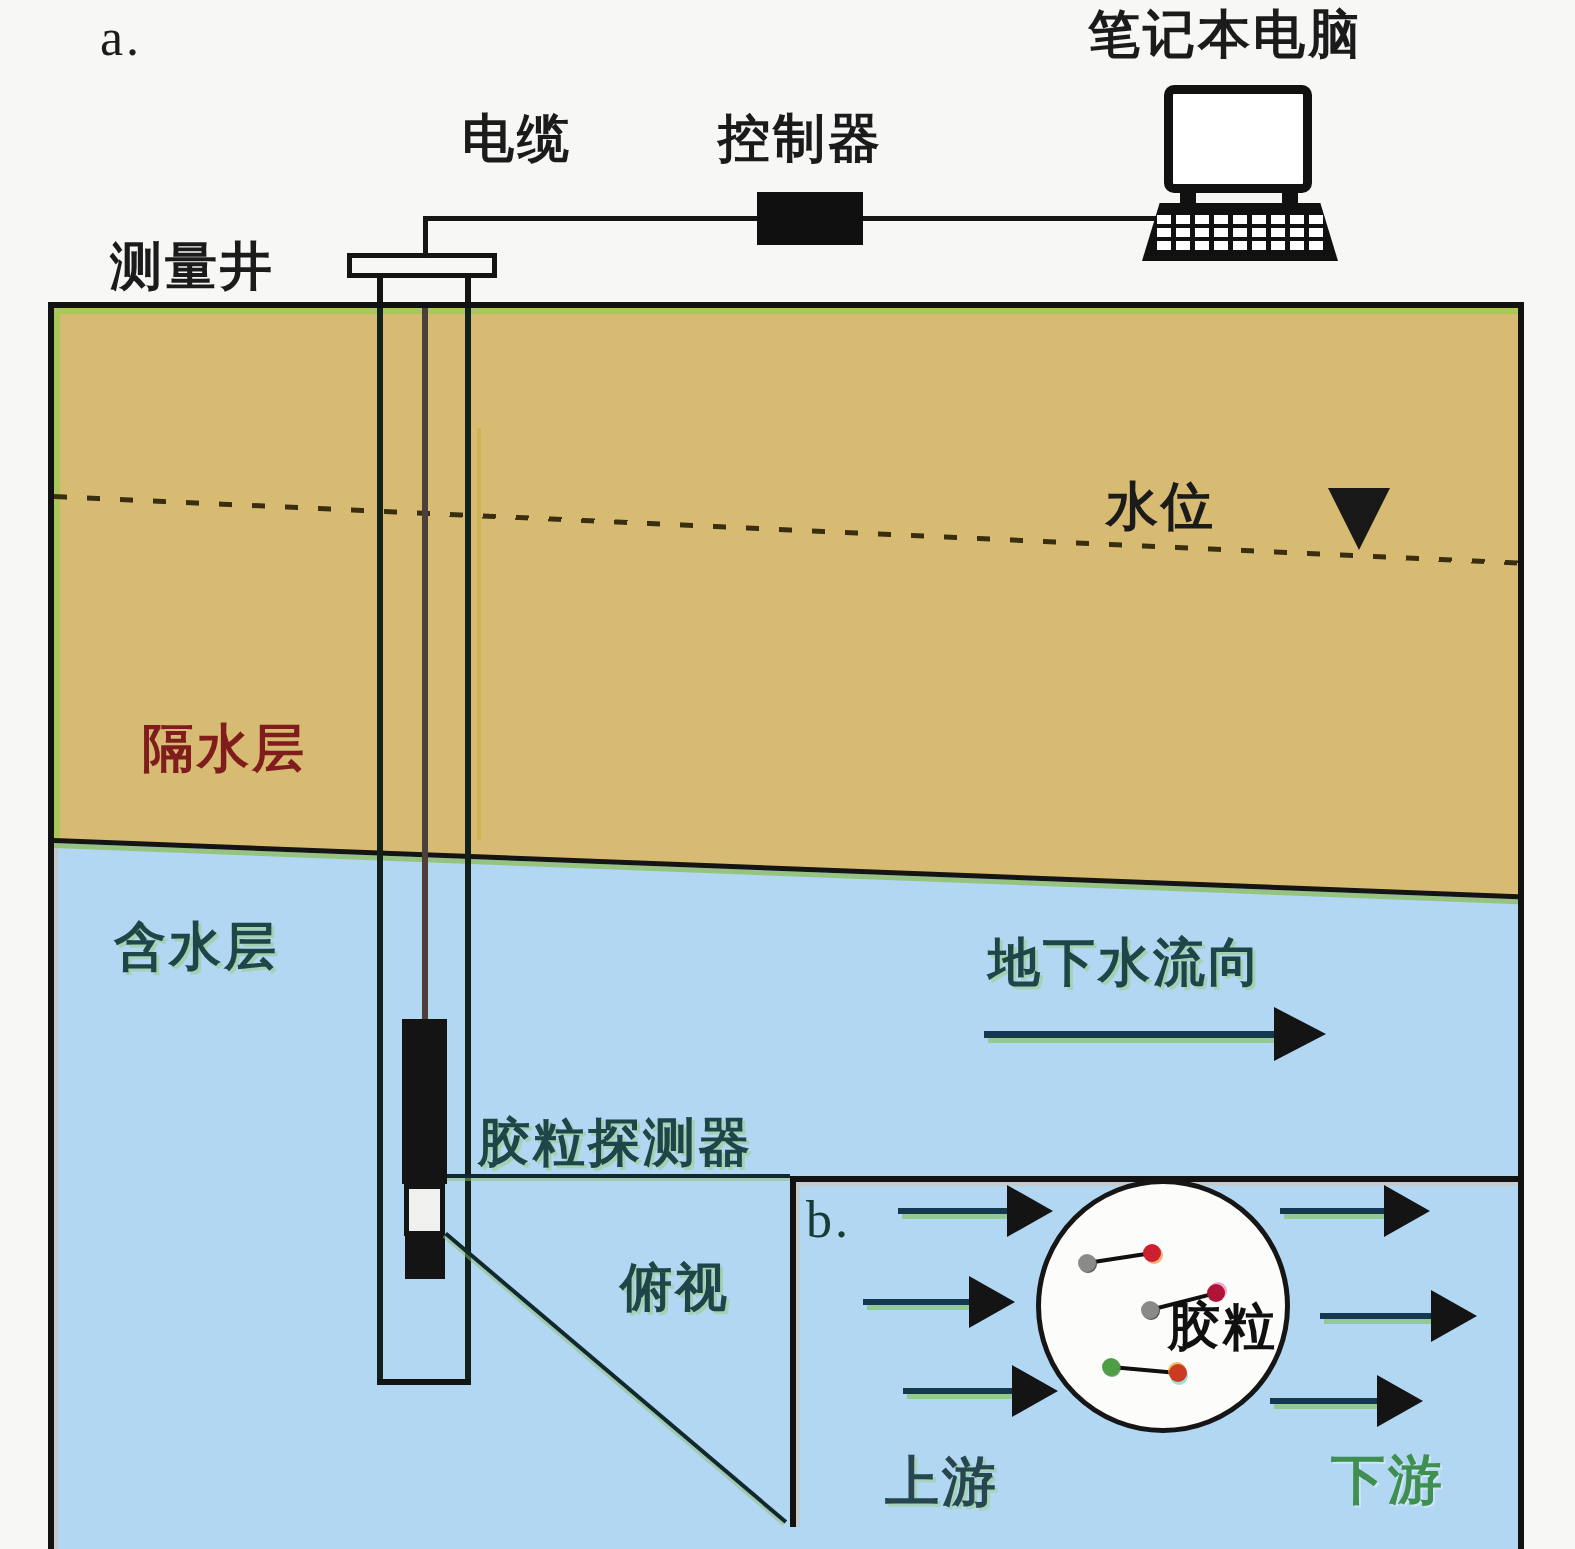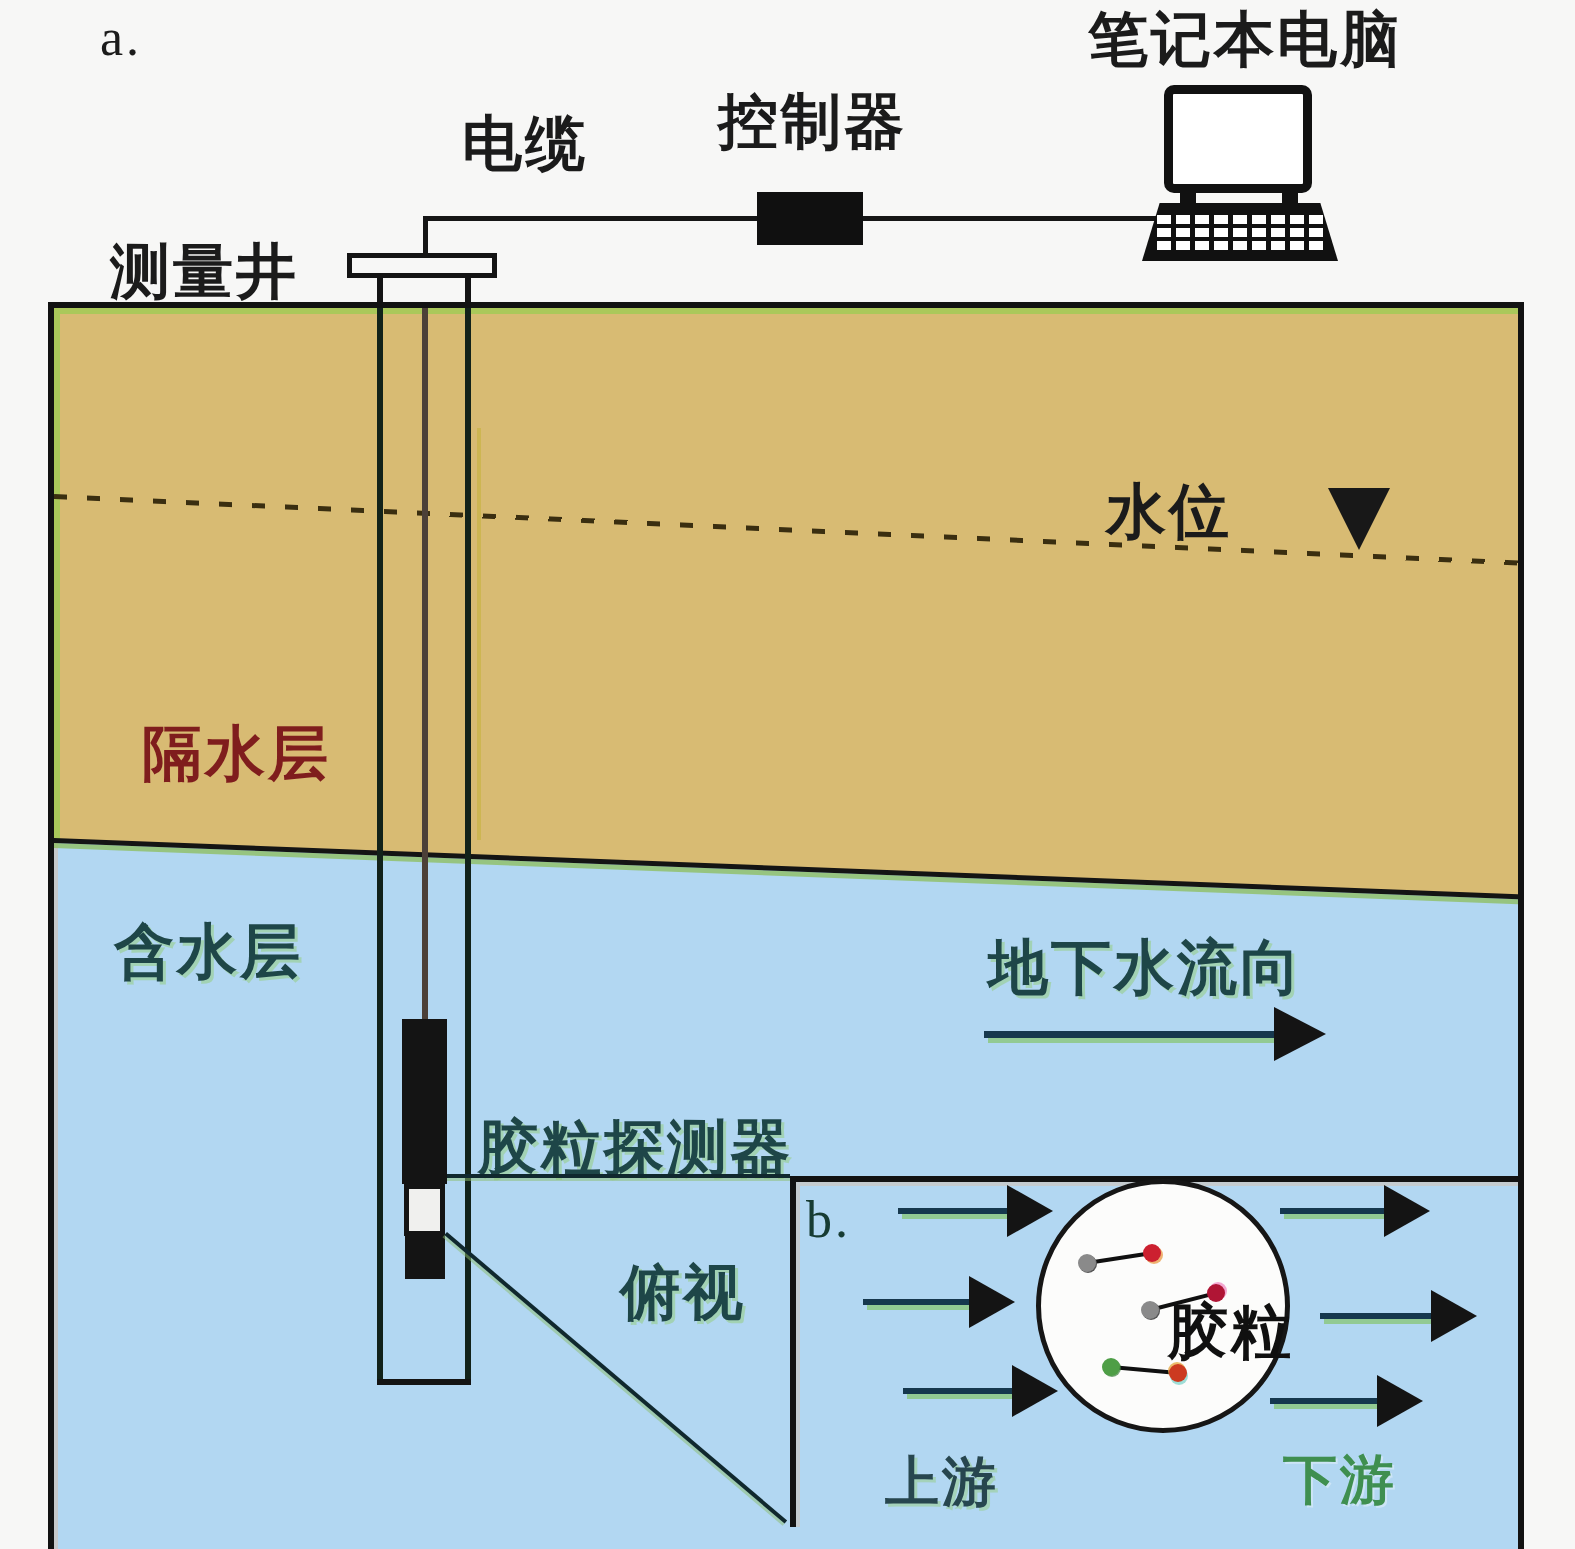--- a/index.html
+++ b/index.html
@@ -1,22 +1,22 @@
 <!DOCTYPE html>
 <html><head>
 <meta charset="utf-8">
 <style>
   html,body{margin:0;padding:0;background:#f7f7f6;}
   .canvas{position:relative;width:1575px;height:1549px;background:#f7f7f6;overflow:hidden;
           font-family:"Liberation Serif","DejaVu Serif",serif;}
   .abs{position:absolute;}
-  .lbl{position:absolute;font-size:60px;font-weight:bold;color:#1b1b1b;white-space:nowrap;letter-spacing:3px;}
+  .lbl{position:absolute;font-size:52px;font-weight:bold;color:#1b1b1b;white-space:nowrap;letter-spacing:3px;}
   .lbl-serif{font-weight:normal;}
   .teal{color:#1e4648;text-shadow:3px 3px 0 rgba(150,205,130,0.55);}
-  .green-lbl{color:#3f8f50;text-shadow:2px 2px 0 rgba(255,255,255,0.35);}
+  .green-lbl{color:#3f8f50;text-shadow:2px 2px 0 rgba(255,255,255,0.35);margin-left:48px;}
 
   
   .cable-h{position:absolute;left:423px;top:216px;width:735px;height:5px;background:#161616;}
   .cable-v-top{position:absolute;left:423px;top:216px;width:5px;height:40px;background:#161616;}
   .controller-box{position:absolute;left:757px;top:192px;width:106px;height:53px;background:#101010;}
   .well-cap{position:absolute;left:347px;top:253px;width:150px;height:25px;background:#f7f7f6;border:5px solid #141414;box-sizing:border-box;}
   .casing-stub{position:absolute;width:6px;height:45px;background:#141414;top:276px;}
 
   .laptop{position:absolute;left:1142px;top:85px;width:200px;height:180px;}
   .laptop-screen{position:absolute;left:22px;top:0px;width:148px;height:108px;background:#ffffff;border:9px solid #111;border-radius:10px;box-sizing:border-box;}
@@ -76,21 +76,21 @@
 </style>
 </head>
 <body>
 
 <div class="canvas">
 
   <div class="lbl lbl-serif" style="left:100px;top:8px;font-size:52px;">a.</div>
 
   <div class="lbl" style="left:110px;top:232px;">测量井</div>
   <div class="lbl" style="left:462px;top:104px;">电缆</div>
-  <div class="lbl" style="left:718px;top:82px;font-family:Liberation Serif, serif;">控制器</div>
+  <div class="lbl" style="left:718px;top:104px;font-family:Liberation Serif, serif;">控制器</div>
   <div class="lbl" style="left:1088px;top:0px;">笔记本电脑</div>
 
   <div class="cable-h"></div>
   <div class="cable-v-top"></div>
   <div class="controller-box"></div>
 
   <div class="laptop">
     <div class="laptop-screen"></div>
     <div class="hinge" style="left:38px;"></div>
     <div class="hinge" style="left:140px;"></div>

